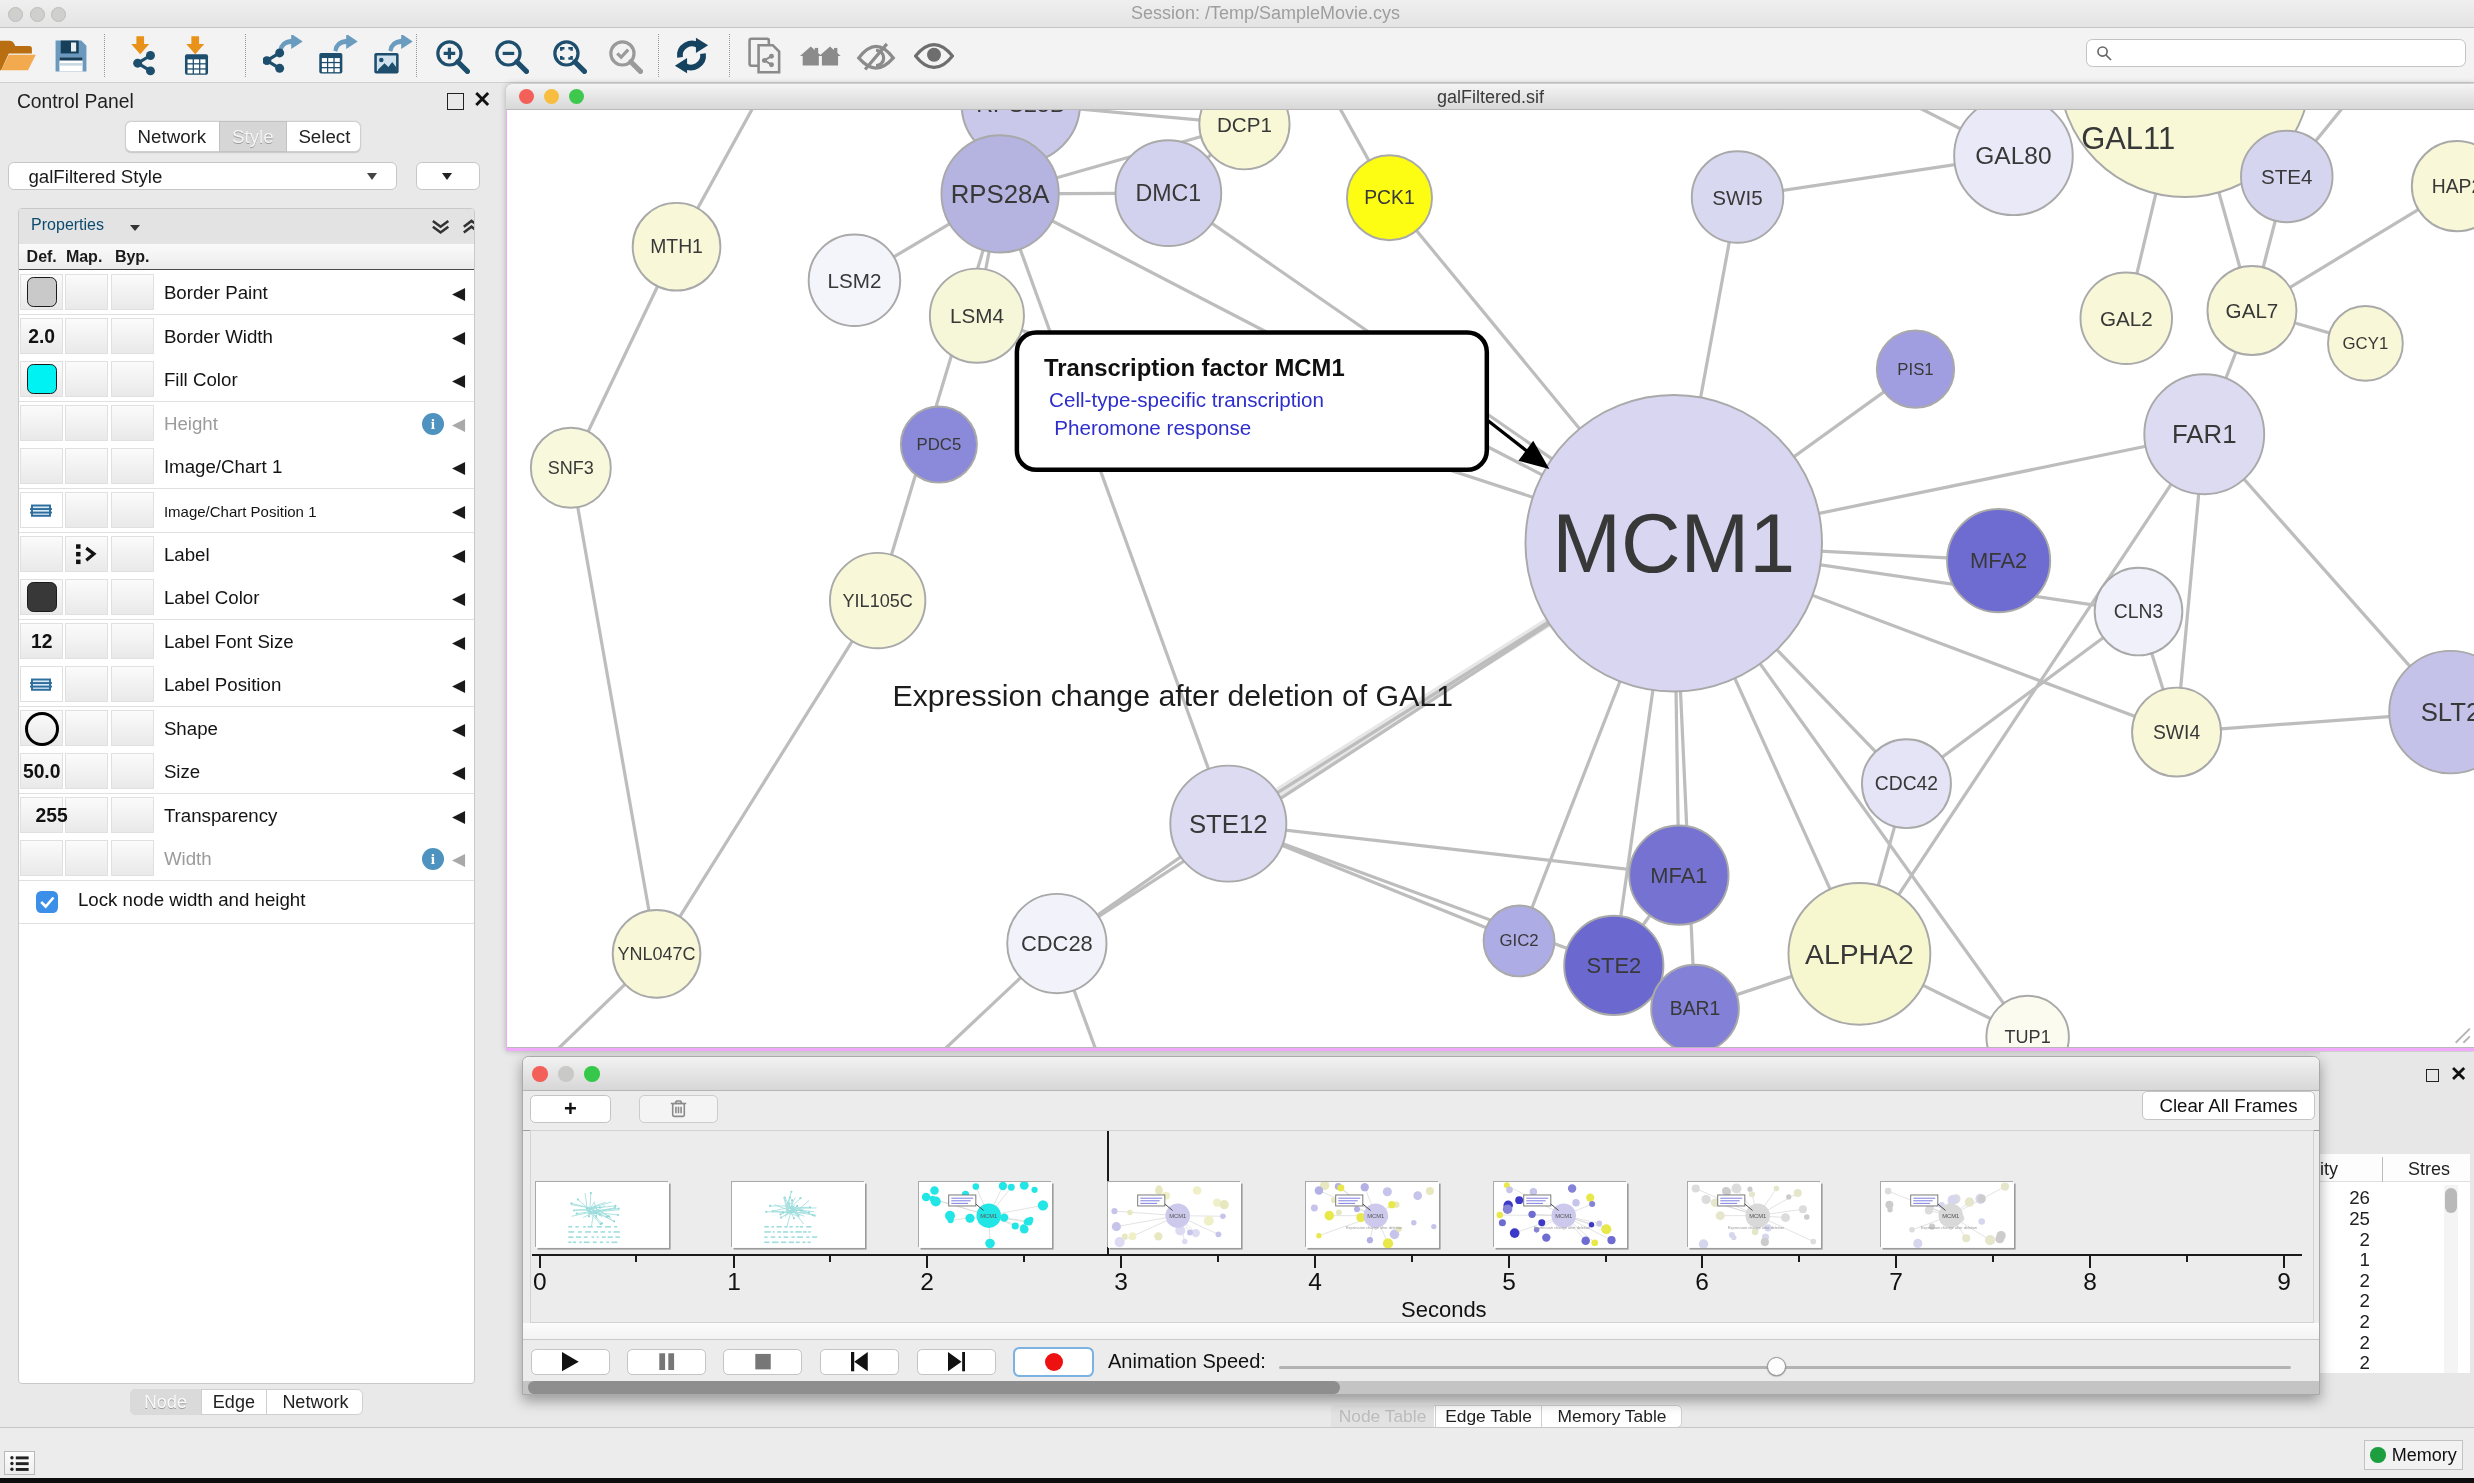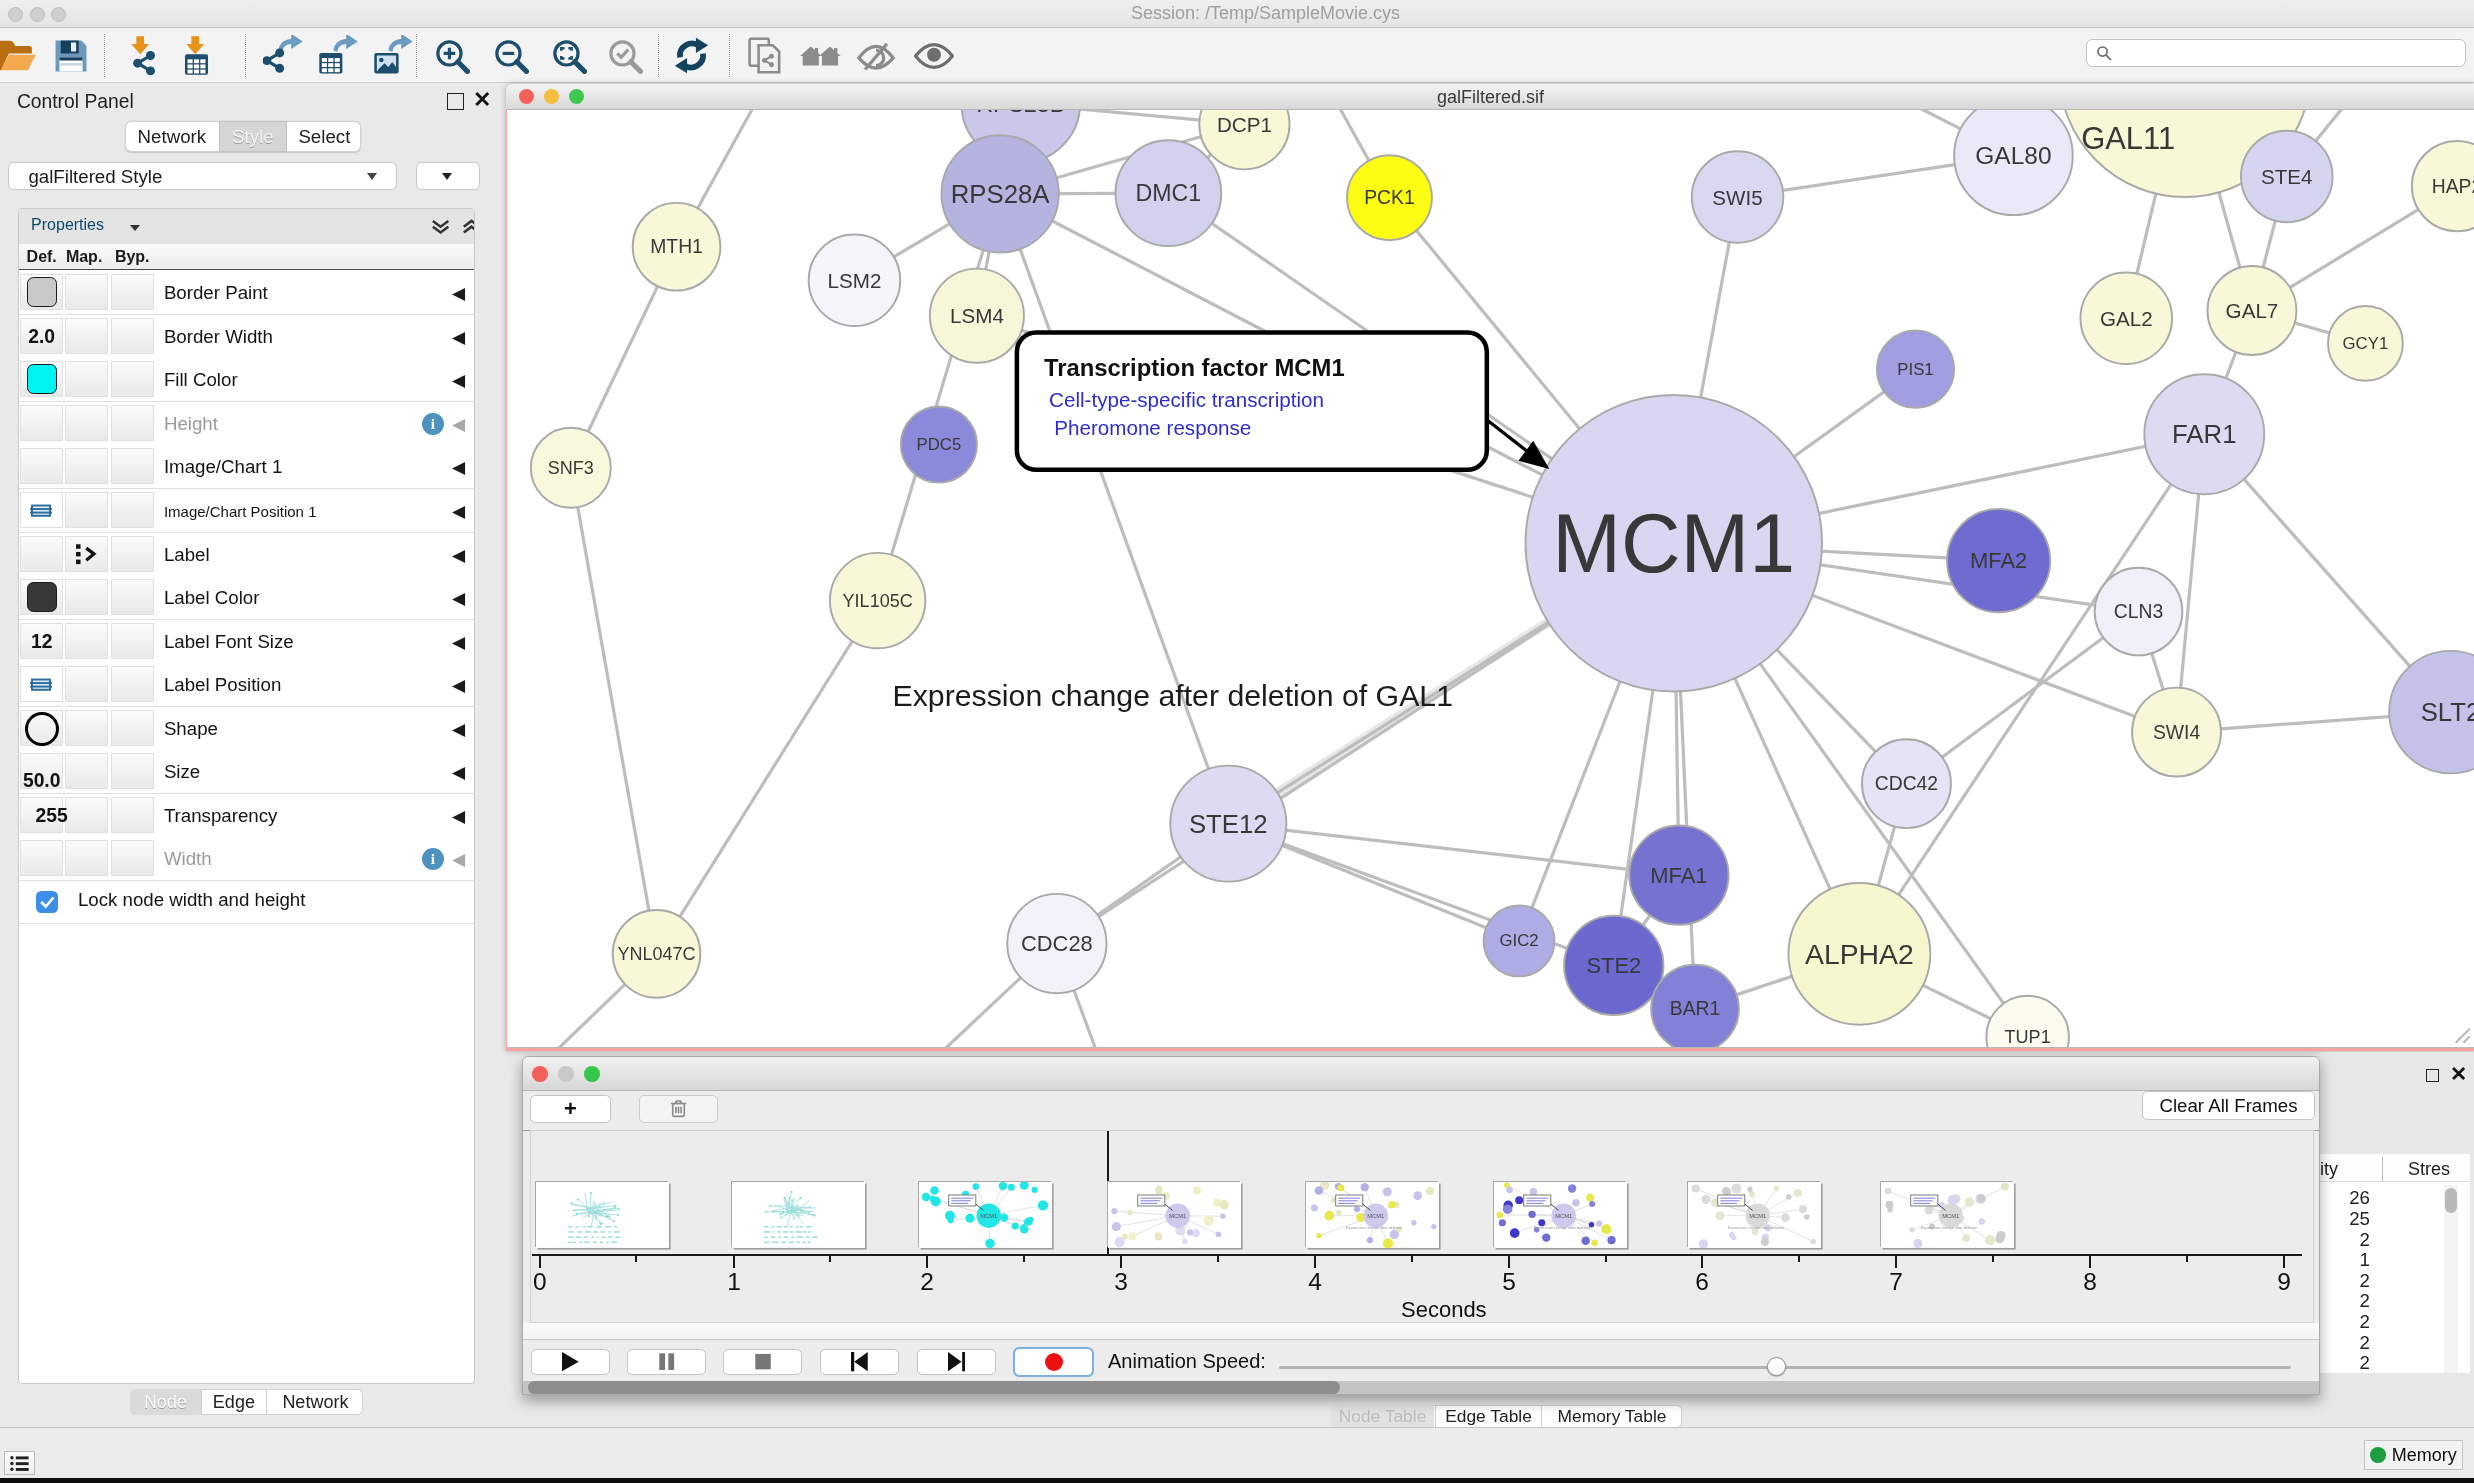--- a/index.html
+++ b/index.html
@@ -326,21 +326,21 @@
           <div style="position:absolute;left:46px;top:3.2px;width:43px;height:36px;background:linear-gradient(#fbfbfb,#e9e9e9);border:0.6px solid #e0e0e0;"></div>
           <div style="position:absolute;left:92px;top:3.2px;width:43px;height:36px;background:linear-gradient(#fbfbfb,#e9e9e9);border:0.6px solid #e0e0e0;"></div>
           <div style="position:absolute;left:6.4px;top:5.2px;width:34px;height:34px;border:3.2px solid #000;border-radius:50%;"></div>
           <div style="position:absolute;left:145px;top:0;height:44px;display:flex;align-items:center;font-size:18.7px;color:#141414;">Shape</div>
           <div style="position:absolute;left:433px;top:0;height:44px;display:flex;align-items:center;font-size:17px;color:#1a1a1a;">◀</div>
         </div>
         <div style="position:absolute;left:0;top:541px;width:100%;height:44px;border-bottom:1.3px solid #e0e0e0;background:#fff;">
           <div style="position:absolute;left:1.3px;top:3.2px;width:43px;height:36px;background:linear-gradient(#fbfbfb,#e9e9e9);border:0.6px solid #e0e0e0;"></div>
           <div style="position:absolute;left:46px;top:3.2px;width:43px;height:36px;background:linear-gradient(#fbfbfb,#e9e9e9);border:0.6px solid #e0e0e0;"></div>
           <div style="position:absolute;left:92px;top:3.2px;width:43px;height:36px;background:linear-gradient(#fbfbfb,#e9e9e9);border:0.6px solid #e0e0e0;"></div>
-          <div style="position:absolute;left:1.3px;top:9px;width:43px;height:44px;display:flex;align-items:center;justify-content:center;font-weight:bold;font-size:19.3px;color:#111;">50.0</div>
+          <div style="position:absolute;left:1.3px;top:0;width:43px;height:44px;display:flex;align-items:center;justify-content:center;font-weight:bold;font-size:19.3px;color:#111;">50.0</div>
           <div style="position:absolute;left:145px;top:0;height:44px;display:flex;align-items:center;font-size:18.7px;color:#141414;">Size</div>
           <div style="position:absolute;left:433px;top:0;height:44px;display:flex;align-items:center;font-size:17px;color:#1a1a1a;">◀</div>
         </div>
         <div style="position:absolute;left:0;top:585px;width:100%;height:44px;border-bottom:1.3px solid #e0e0e0;background:#fff;">
           <div style="position:absolute;left:1.3px;top:3.2px;width:43px;height:36px;background:linear-gradient(#fbfbfb,#e9e9e9);border:0.6px solid #e0e0e0;"></div>
           <div style="position:absolute;left:46px;top:3.2px;width:43px;height:36px;background:linear-gradient(#fbfbfb,#e9e9e9);border:0.6px solid #e0e0e0;"></div>
           <div style="position:absolute;left:92px;top:3.2px;width:43px;height:36px;background:linear-gradient(#fbfbfb,#e9e9e9);border:0.6px solid #e0e0e0;"></div>
           <div style="position:absolute;left:1.3px;top:0;width:43px;height:44px;display:flex;align-items:center;justify-content:center;font-weight:bold;font-size:19.3px;color:#111;padding-left:20px;">255</div>
           <div style="position:absolute;left:145px;top:0;height:44px;display:flex;align-items:center;font-size:18.7px;color:#141414;">Transparency</div>
           <div style="position:absolute;left:433px;top:0;height:44px;display:flex;align-items:center;font-size:17px;color:#1a1a1a;">◀</div>
@@ -358,21 +358,21 @@
         <svg class="abs" style="left:17px;top:682px;" width="22" height="22" viewBox="0 0 34 34">
           <path d="M8 17 L15 24 L27 10" stroke="#fff" stroke-width="4" fill="none"></path>
         </svg>
         <div class="abs" style="left:59px;top:680px;font-size:18.7px;color:#141414;">Lock node width and height</div>
       </div>
       <div class="abs" style="left:126px;top:1303px;width:233px;height:26px;background:#fff;border:0.6px solid #cfcfcf;border-radius:5.8px;"></div>
       <div class="abs" style="left:126px;top:1303px;width:71px;height:26px;background:#dadada;border-radius:5.8px 0 0 5.8px;display:flex;align-items:center;justify-content:center;font-size:18px;color:#fafafa;text-shadow:0 0.6px 0.6px #999;">Node</div>
       <div class="abs" style="left:197px;top:1303px;width:66px;height:26px;border-left:0.6px solid #cfcfcf;border-right:0.6px solid #cfcfcf;display:flex;align-items:center;justify-content:center;font-size:18px;color:#222;">Edge</div>
       <div class="abs" style="left:263px;top:1303px;width:97px;height:26px;display:flex;align-items:center;justify-content:center;font-size:18px;color:#222;">Network</div>
     </div>
-    <div class="abs" style="left:506px;top:84px;width:1969px;height:967px;background:#fca5a5;border-radius:6.4px 0 0 0;box-shadow:0 0 6.4px rgba(0,0,0,0.25);">
+    <div class="abs" style="left:506px;top:84px;width:1969px;height:967px;background:#f0abfc;border-radius:6.4px 0 0 0;box-shadow:0 0 6.4px rgba(0,0,0,0.25);">
       <div class="abs" style="left:0;top:0;width:100%;height:26px;background:linear-gradient(#f4f4f4,#d8d8d8);border-bottom:0.6px solid #b9b9b9;border-radius:6.4px 0 0 0;"></div>
       <div class="abs" style="left:13px;top:5.2px;width:15px;height:15px;border-radius:50%;background:#f3605a;"></div>
       <div class="abs" style="left:38px;top:5.2px;width:15px;height:15px;border-radius:50%;background:#f6bd3e;"></div>
       <div class="abs" style="left:63px;top:5.2px;width:15px;height:15px;border-radius:50%;background:#3ec84e;"></div>
       <div class="abs" style="left:0;top:2.6px;width:100%;height:20.6px;text-align:center;font-size:18px;color:#3a3a3a;">galFiltered.sif</div>
       <div class="abs" style="left:1.3px;top:26px;width:1968px;height:938px;background:#fff;overflow:hidden;border-bottom:1.3px solid #b9b9b9;">
         <svg width="1968" height="938" viewBox="0 0 3053 1455" style="position:absolute;left:0;top:0;">
           <line x1="1119" y1="1107" x2="1810" y2="672" stroke="#e7e7e7" stroke-width="15"></line>
           <g stroke="#bdbdbd" stroke-width="5" fill="none">
             <line x1="263" y1="212" x2="99" y2="555"></line>

